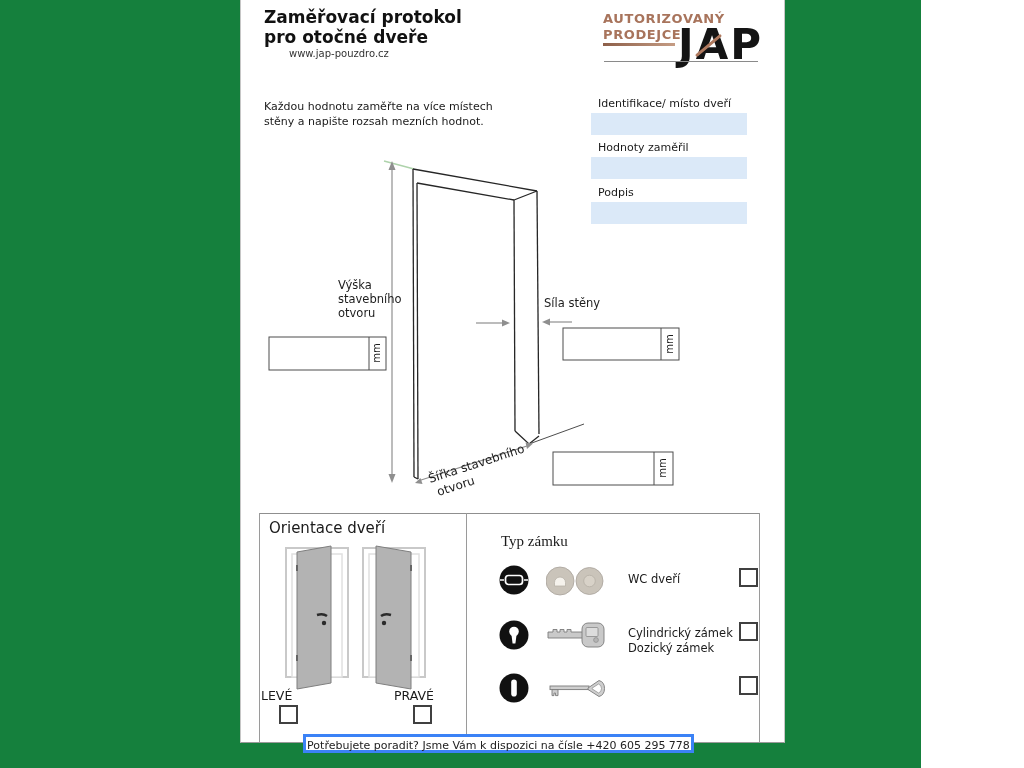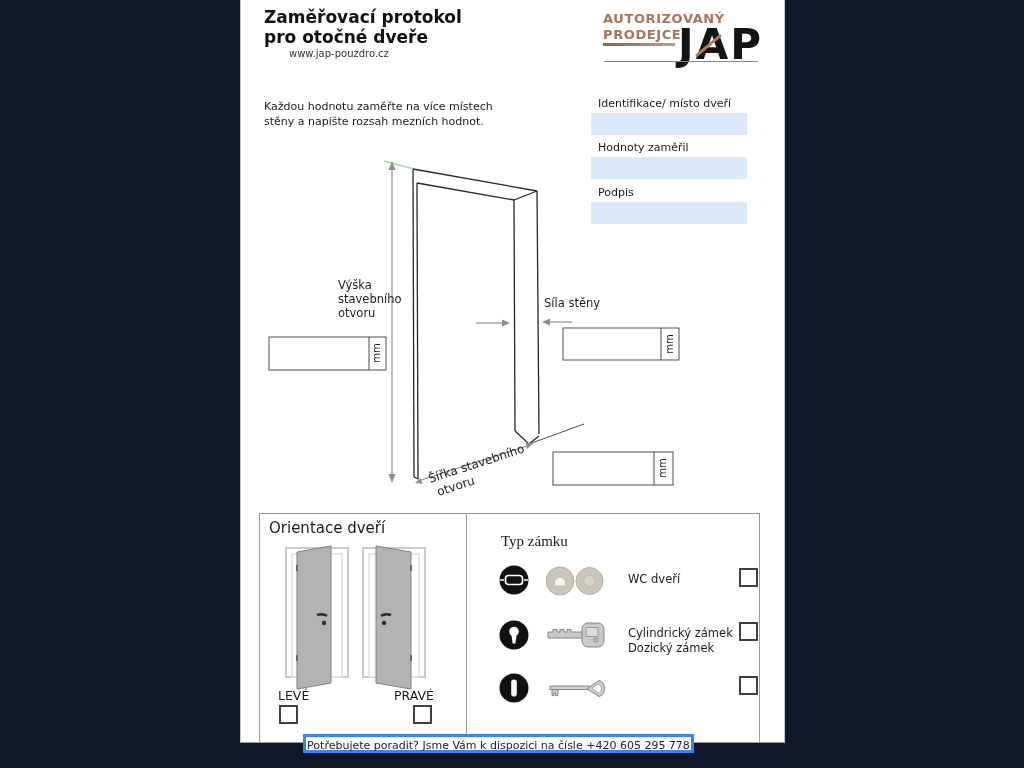--- a/index.html
+++ b/index.html
@@ -1,18 +1,18 @@
 <!DOCTYPE html>
 <html><head>
 <meta charset="utf-8">
 <style>
   * { margin:0; padding:0; box-sizing:border-box; }
   html,body { background:#fff; }
   body { font-family:"DejaVu Sans", sans-serif; color:#1c1c1c; }
-  .canvas { position:relative; width:1024px; height:768px; background:#0f172a; overflow:hidden; }
+  .canvas { position:relative; width:921px; height:768px; background:#15803d; overflow:hidden; }
 
   .page { position:absolute; left:240px; top:0; width:545px; height:743px; background:#fff;
           border-left:1px solid #c6c6c6; border-right:1px solid #c6c6c6; border-bottom:1px solid #9a9a9a; }
 
   
   .title { position:absolute; left:23px; top:7px; font-size:17px; font-weight:bold; line-height:20px; color:#111; }
   .website { position:absolute; left:24px; top:48px; font-size:10px; color:#333;margin-left:24px; }
   .logo-l1 { position:absolute; left:362px; top:11px; font-size:13px; font-weight:bold; letter-spacing:.6px; color:#a8745c; }
   .logo-l2 { position:absolute; left:362px; top:27px; font-size:13px; font-weight:bold; letter-spacing:.6px; color:#a8745c; }
   .logo-underline { position:absolute; left:362px; top:43px; width:72px; height:3px; background:linear-gradient(90deg,#8d5f49,#c59c84); }
@@ -168,21 +168,21 @@
     <svg class="door-svg" style="left:112px;" viewBox="0 0 80 150" data-interactable="false">
       <rect x="10" y="5" width="62" height="129" fill="#fff" stroke="#c9c9c9" stroke-width="2"></rect>
       <rect x="16" y="11" width="50" height="123" fill="#fff" stroke="#e0e0e0" stroke-width="1.5"></rect>
       <polygon points="23,3 58,9 58,146 23,140" fill="#b3b3b3" stroke="#7f7f7f" stroke-width="1" data-interactable="false"></polygon>
       <line x1="58" y1="22" x2="58" y2="28" stroke="#666" stroke-width="2"></line>
       <line x1="58" y1="112" x2="58" y2="118" stroke="#666" stroke-width="2"></line>
       <path d="M38,72 q-6,-2 -10,1" stroke="#2b2b2b" stroke-width="2.4" fill="none" data-interactable="false"></path>
       <circle cx="31" cy="80" r="2.2" fill="#2b2b2b"></circle>
     </svg>
 
-    <div class="door-caption" style="left:37px;" data-interactable="false">LEVÉ</div>
+    <div class="door-caption" style="left:20px;" data-interactable="false">LEVÉ</div>
     <div class="door-caption" style="left:153px;" data-interactable="false">PRAVÉ</div>
     <div class="checkbox" style="left:38px;  top:705px;" data-interactable="true"></div>
     <div class="checkbox" style="left:172px; top:705px;" data-interactable="true"></div>
 
     <div class="section-heading" style="left:260px; top:533px;font-family:Liberation Serif, serif;" data-interactable="false">Typ zámku</div>
 
     <svg class="lock-icon" style="left:258px; top:565px;" width="30" height="30" viewBox="0 0 30 30" data-interactable="false">
       <circle cx="15" cy="15" r="14.5" fill="#111"></circle>
       <line x1="1" y1="15" x2="5" y2="15" stroke="#fff" stroke-width="1.5"></line>
       <line x1="25" y1="15" x2="29" y2="15" stroke="#fff" stroke-width="1.5"></line>

